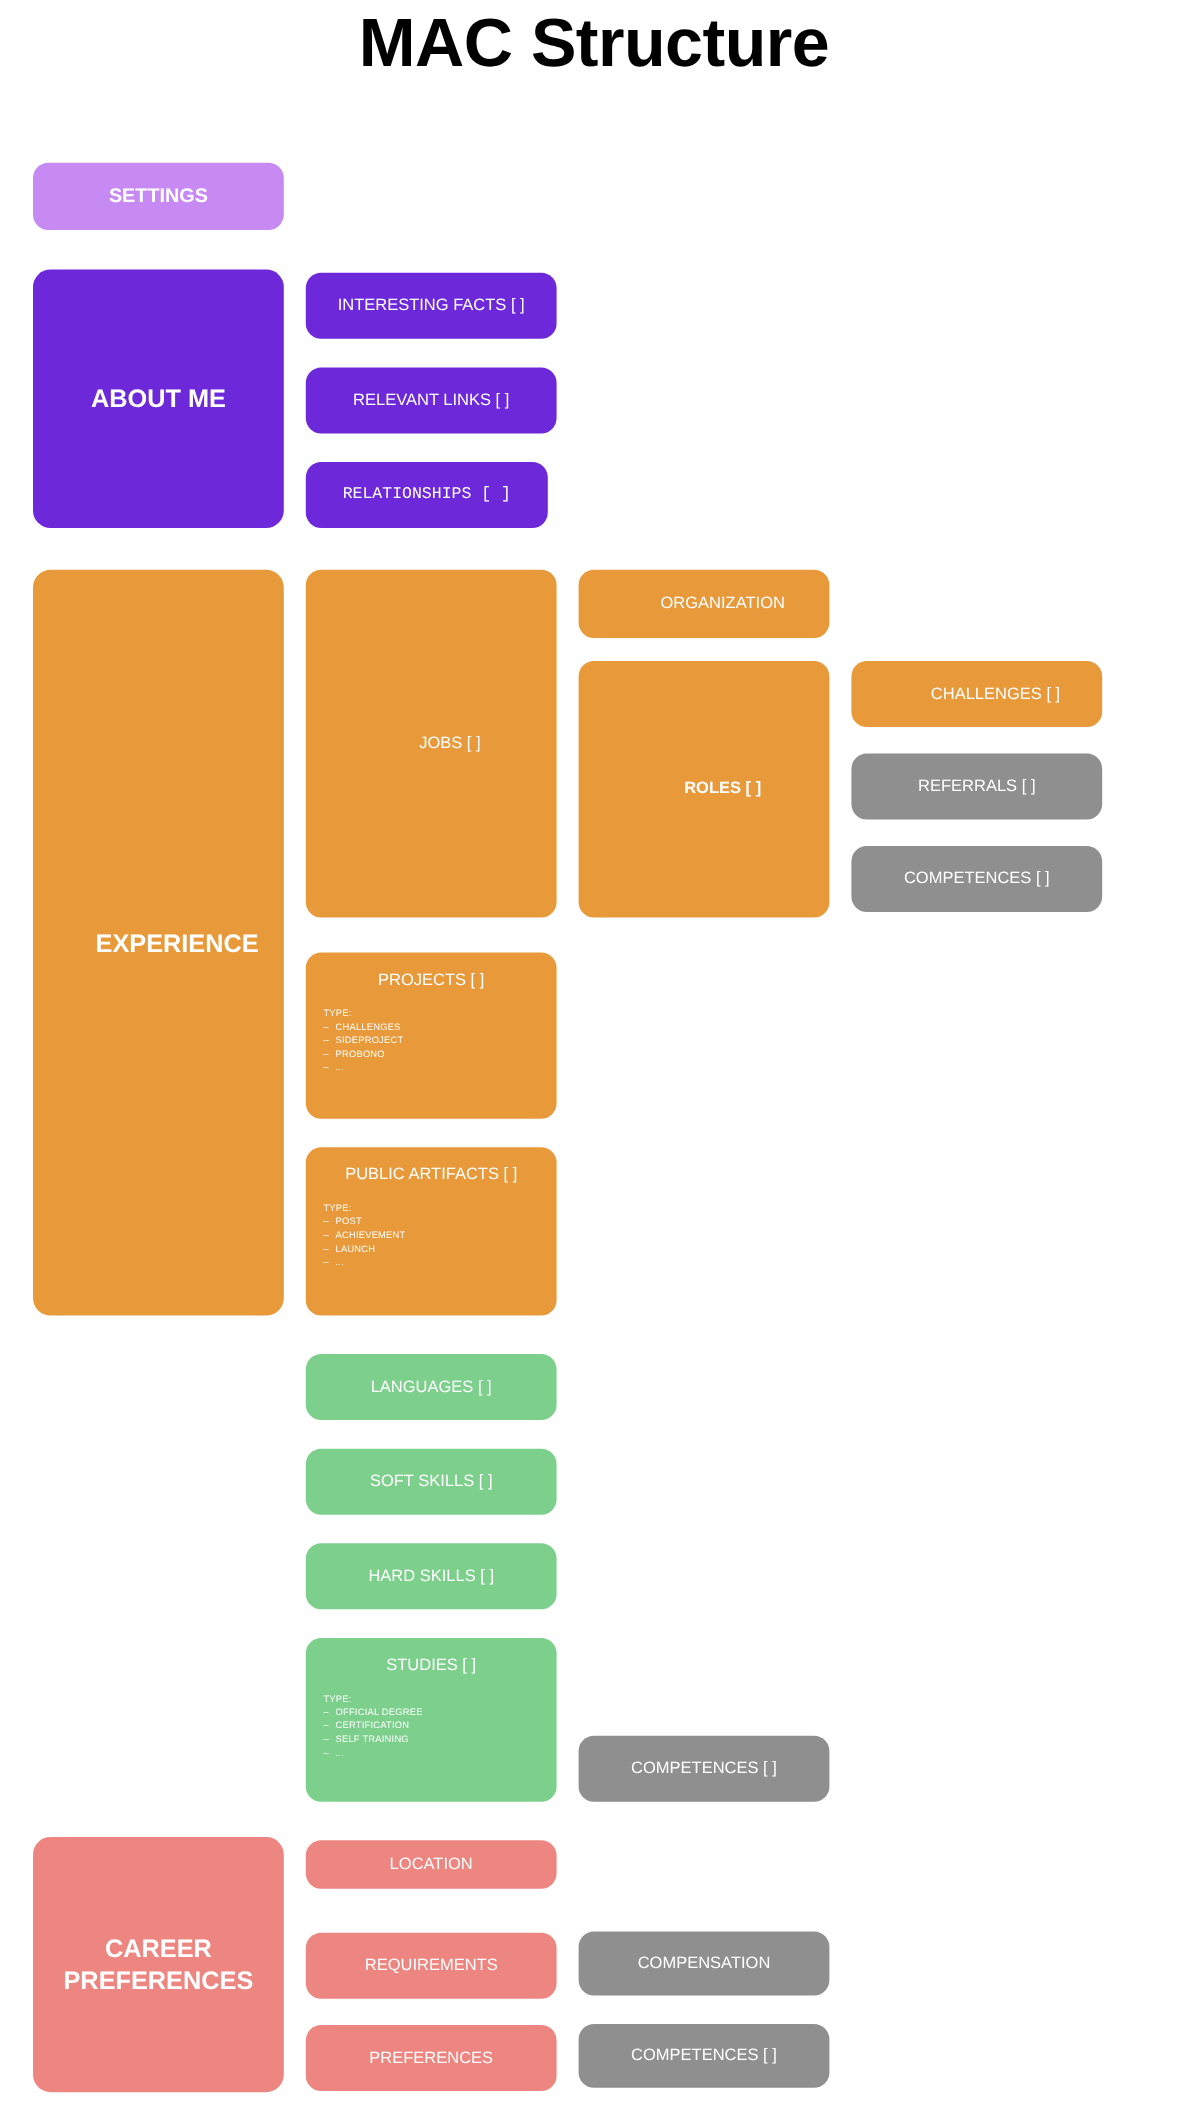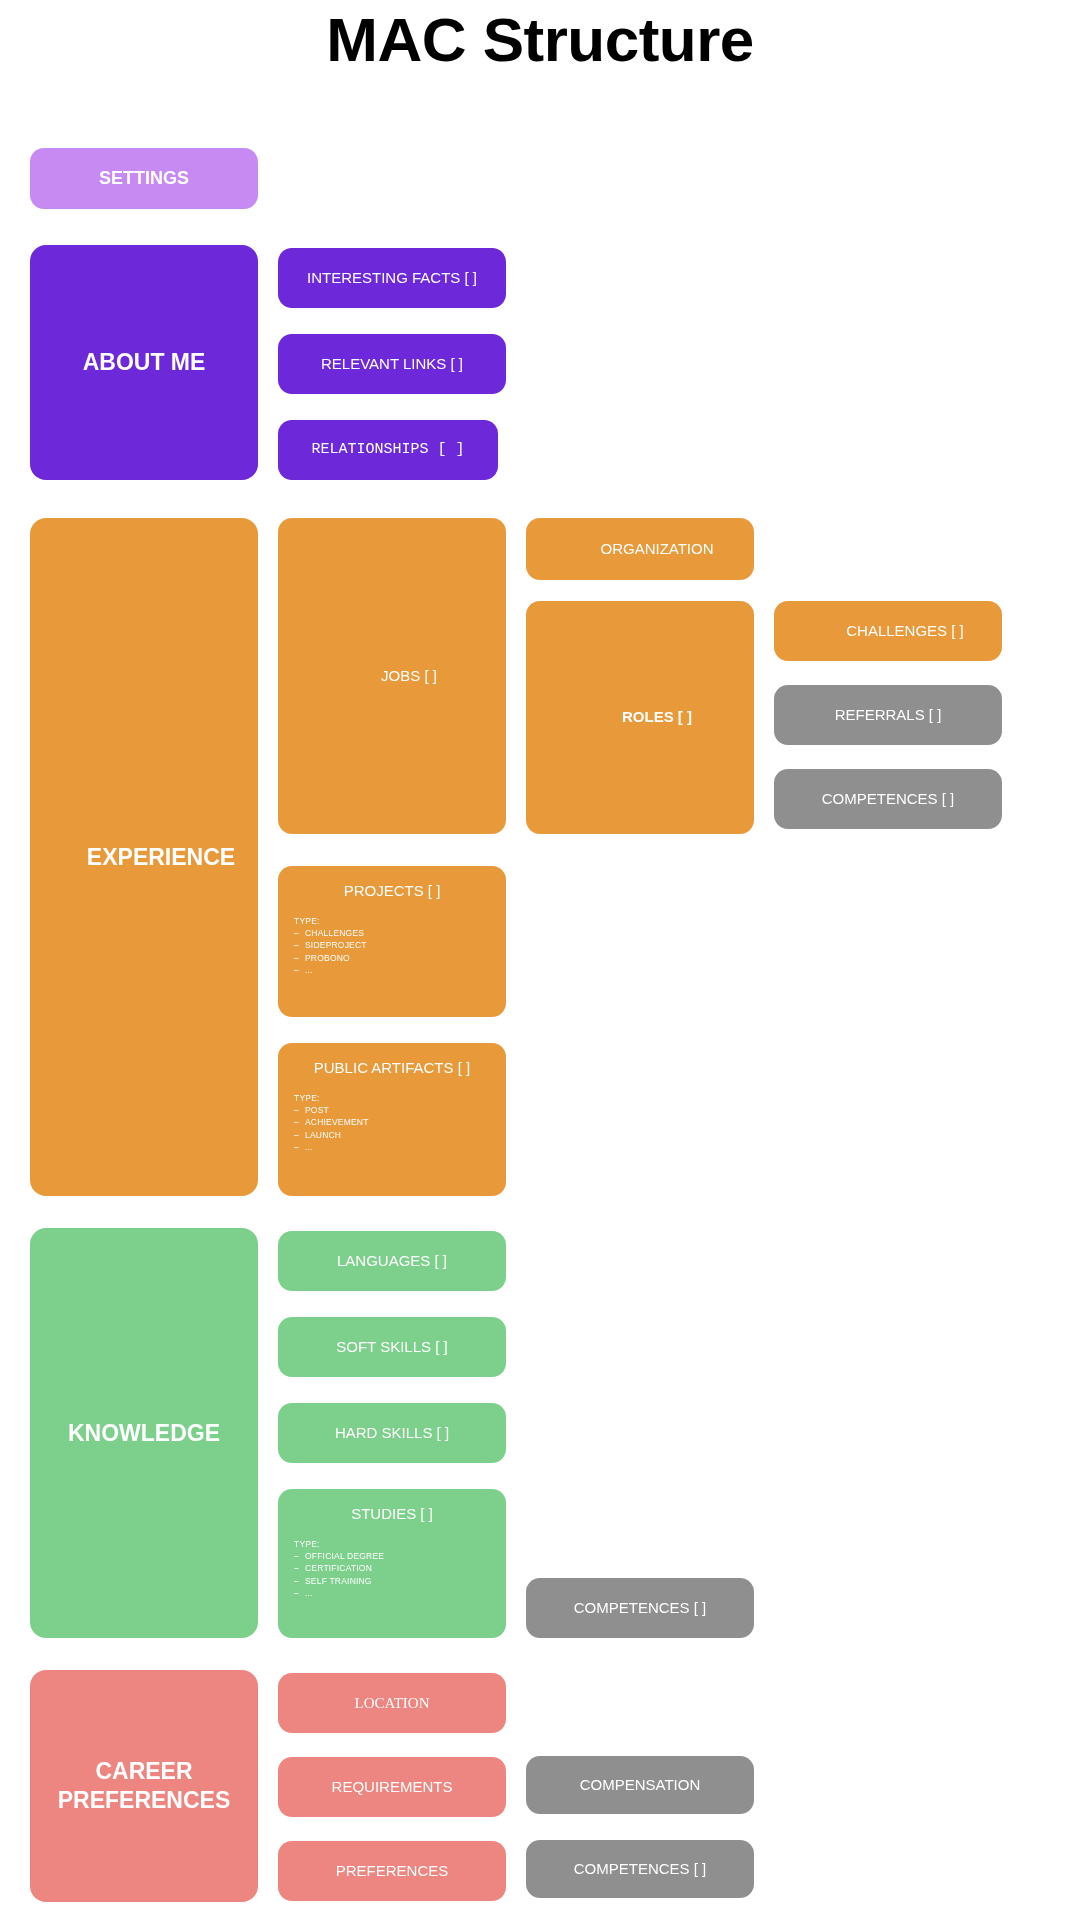--- a/index.html
+++ b/index.html
@@ -143,23 +143,20 @@
     <span class="lbl">PUBLIC ARTIFACTS [ ]</span>
     <div class="typeblock">
       <span class="tl">TYPE:</span>
       <span class="ti"><span class="dash">–</span><span>POST</span></span>
       <span class="ti"><span class="dash">–</span><span>ACHIEVEMENT</span></span>
       <span class="ti"><span class="dash">–</span><span>LAUNCH</span></span>
       <span class="ti"><span class="dash">–</span><span>...</span></span>
     </div>
   </div>
 
-  <div class="box parent c-green" style="left:30px; top:1228px; width:228px; height:410px;">
-    <span>KNOWLEDGE</span>
-  </div>
 
   <div class="box c-green" style="left:278px; top:1231px; width:228px; height:60px;">
     <span>LANGUAGES [ ]</span>
   </div>
   <div class="box c-green" style="left:278px; top:1317px; width:228px; height:60px;">
     <span>SOFT SKILLS [ ]</span>
   </div>
   <div class="box c-green" style="left:278px; top:1403px; width:228px; height:60px;">
     <span>HARD SKILLS [ ]</span>
   </div>
@@ -179,21 +176,21 @@
     <span>COMPETENCES [ ]</span>
   </div>
 
   <div class="box parent c-red" style="left:30px; top:1670px; width:228px; height:232px;">
     <span>
       <span style="display:block">CAREER</span>
       <span style="display:block">PREFERENCES</span>
     </span>
   </div>
 
-  <div class="box c-red" style="left:278px; top:1673px; width:228px; height:60px;font-family:Liberation Serif, serif;">
+  <div class="box c-red" style="left:278px; top:1673px; width:228px; height:44px;">
     <span>LOCATION</span>
   </div>
   <div class="box c-red" style="left:278px; top:1757px; width:228px; height:60px;">
     <span>REQUIREMENTS</span>
   </div>
   <div class="box c-red" style="left:278px; top:1841px; width:228px; height:60px;">
     <span>PREFERENCES</span>
   </div>
 
   <div class="box c-gray" style="left:526px; top:1756px; width:228px; height:58px;">

